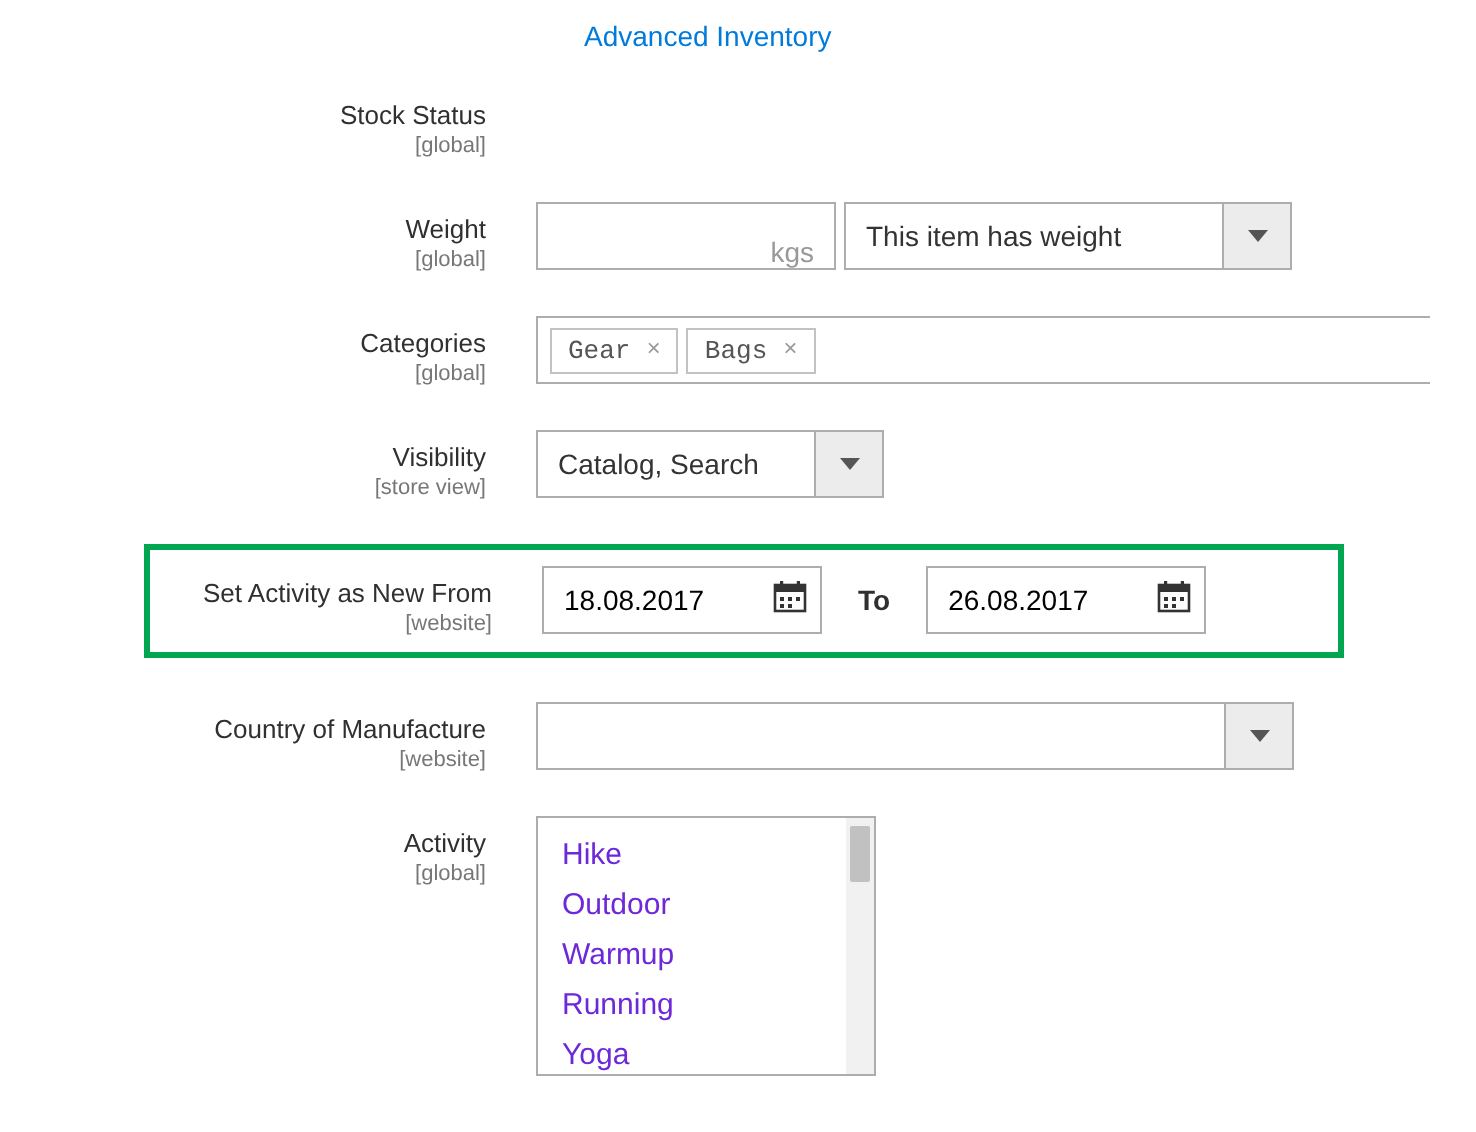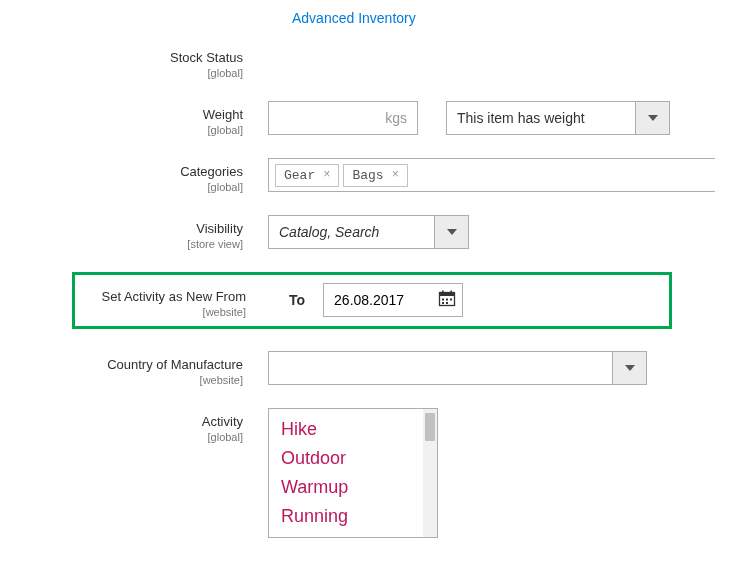--- a/index.html
+++ b/index.html
@@ -26,25 +26,25 @@
 .wide-select .select-box { width: 413px; justify-content: flex-start; }
 .highlight-wrap { border: 3px solid #00a650; padding: 8px 12px 8px 0; margin: 0 0 22px 72px; width: 600px; }
 .highlight-wrap .form-row { margin-bottom: 0; }
 .highlight-wrap .label-col { width: 196px; }
 .date-box { width: 140px; position: relative; padding-right: 34px; }
 .date-box input { border: none; outline: none; width: 100%; font-size: 14px; background: transparent; }
 .date-icon { position: absolute; right: 6px; top: 50%; transform: translateY(-50%); cursor: pointer; }
 .to-label { font-size: 14px; font-weight: 600; color: #303030; margin: 0 18px; align-self: center; }
 .listbox { border: 1px solid #adadad; width: 170px; height: 130px; overflow: hidden; position: relative; }
 .listbox-inner { padding: 6px 0; }
-.listbox-item { padding: 4px 12px; font-size: 18px; color: #be185d; cursor: pointer; }
+.listbox-item { padding: 4px 12px; font-size: 15px; color: #6d28d9; cursor: pointer; }
 .scrollbar { position: absolute; right: 0; top: 0; width: 14px; height: 100%; background: #f1f1f1; }
 .scrollthumb { position: absolute; right: 2px; top: 4px; width: 10px; height: 28px; background: #c1c1c1; border-radius: 1px; }
 .country-select .select-box { width: 300px; }
-.weight-row .field-col > * { margin-right: 28px; }
+.weight-row .field-col > * { margin-right: 4px; align-items: flex-end; }
 .cal-svg { width: 18px; height: 18px; }
 </style>
 </head>
 <body>
 
 <div class="wrap">
   <div class="link-row">
     <span class="link">Advanced Inventory</span>
   </div>
 
@@ -95,37 +95,53 @@
     </div>
   </div>
 
   <div class="form-row">
     <div class="label-col">
       <span class="label-main">Visibility</span>
       <span class="label-scope">[store view]</span>
     </div>
     <div class="field-col">
       <div class="select-wrap">
-        <div class="select-box" style="width:167px;font-style:italic;">Catalog, Search</div>
+        <div class="select-box" style="width:140px;">Catalog, Search</div>
         <div class="select-arrow">
             <svg viewBox="0 0 10 6">
               <path d="M0 0 L5 6 L10 0 Z"></path>
             </svg>
           </div>
       </div>
     </div>
   </div>
 
   <div class="highlight-wrap">
     <div class="form-row">
       <div class="label-col">
         <span class="label-main">Set Activity as New From</span>
         <span class="label-scope">[website]</span>
       </div>
       <div class="field-col" style="align-items:center;">
+        <div class="date-box">
+          <input type="text" value="18.08.2017" style="">
+          <span class="date-icon">
+            <svg class="cal-svg" viewBox="0 0 18 18">
+                <rect x="1.5" y="3" width="15" height="13" fill="none" stroke="#333" stroke-width="1.3"></rect>
+                <rect x="1.5" y="3" width="15" height="3.5" fill="#333"></rect>
+                <rect x="4" y="1" width="1.6" height="3" fill="#333"></rect>
+                <rect x="12.4" y="1" width="1.6" height="3" fill="#333"></rect>
+                <rect x="4" y="9" width="2" height="2" fill="#333"></rect>
+                <rect x="8" y="9" width="2" height="2" fill="#333"></rect>
+                <rect x="12" y="9" width="2" height="2" fill="#333"></rect>
+                <rect x="4" y="12.5" width="2" height="2" fill="#333"></rect>
+                <rect x="8" y="12.5" width="2" height="2" fill="#333"></rect>
+              </svg>
+          </span>
+        </div>
         <span class="to-label">To</span>
         <div class="date-box">
           <input type="text" value="26.08.2017" style="">
           <span class="date-icon">
             <svg class="cal-svg" viewBox="0 0 18 18">
                 <rect x="1.5" y="3" width="15" height="13" fill="none" stroke="#333" stroke-width="1.3"></rect>
                 <rect x="1.5" y="3" width="15" height="3.5" fill="#333"></rect>
                 <rect x="4" y="1" width="1.6" height="3" fill="#333"></rect>
                 <rect x="12.4" y="1" width="1.6" height="3" fill="#333"></rect>
                 <rect x="4" y="9" width="2" height="2" fill="#333"></rect>

